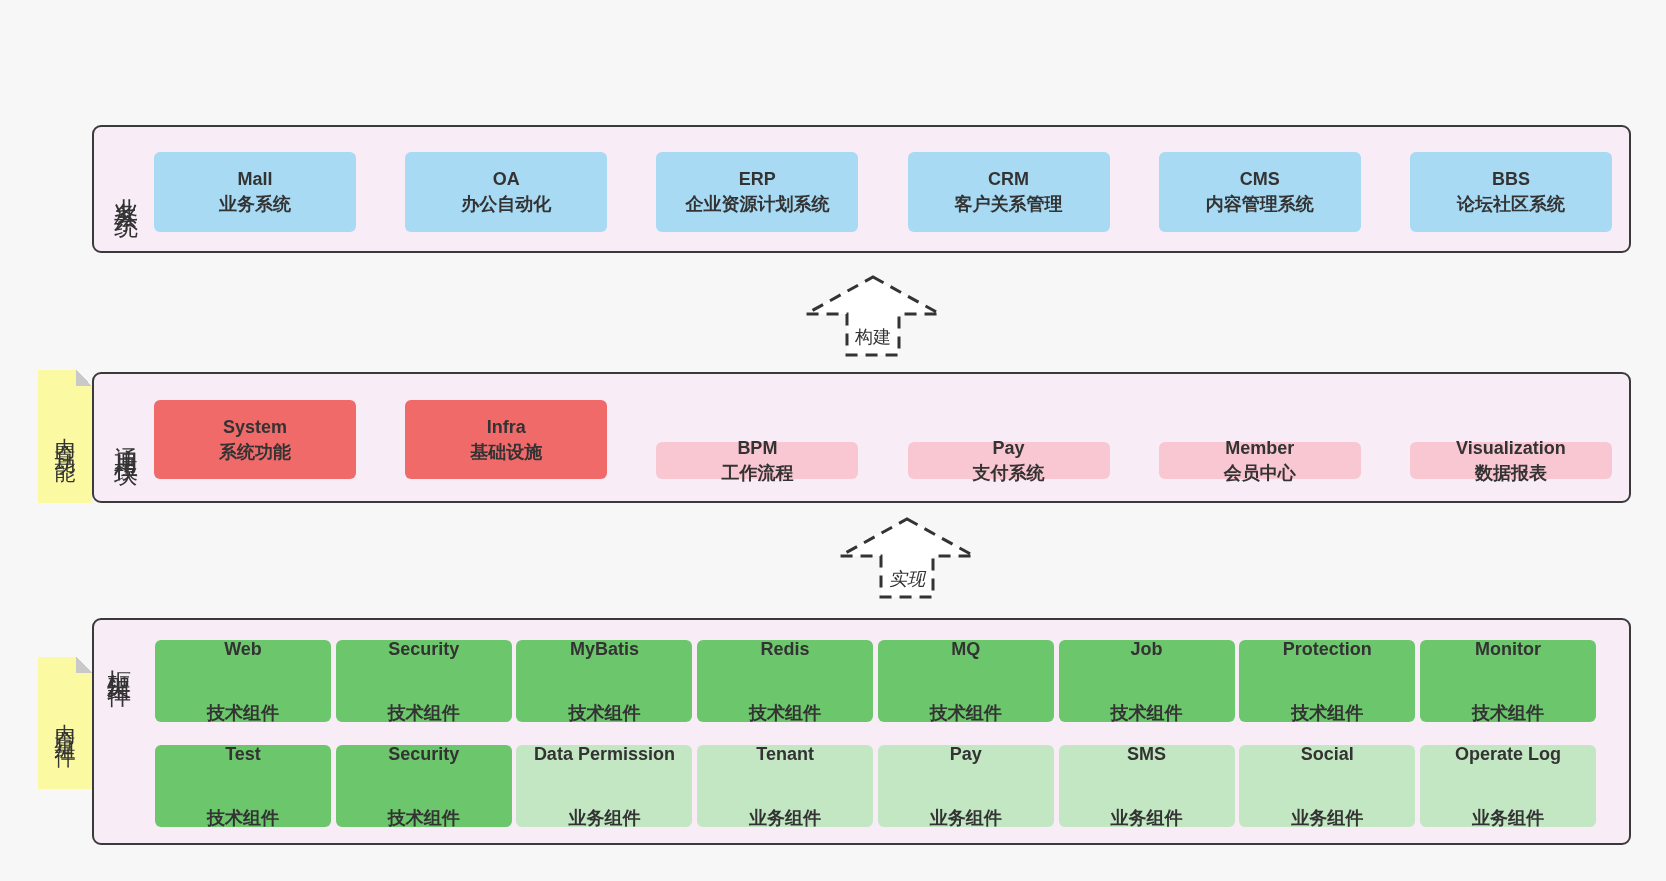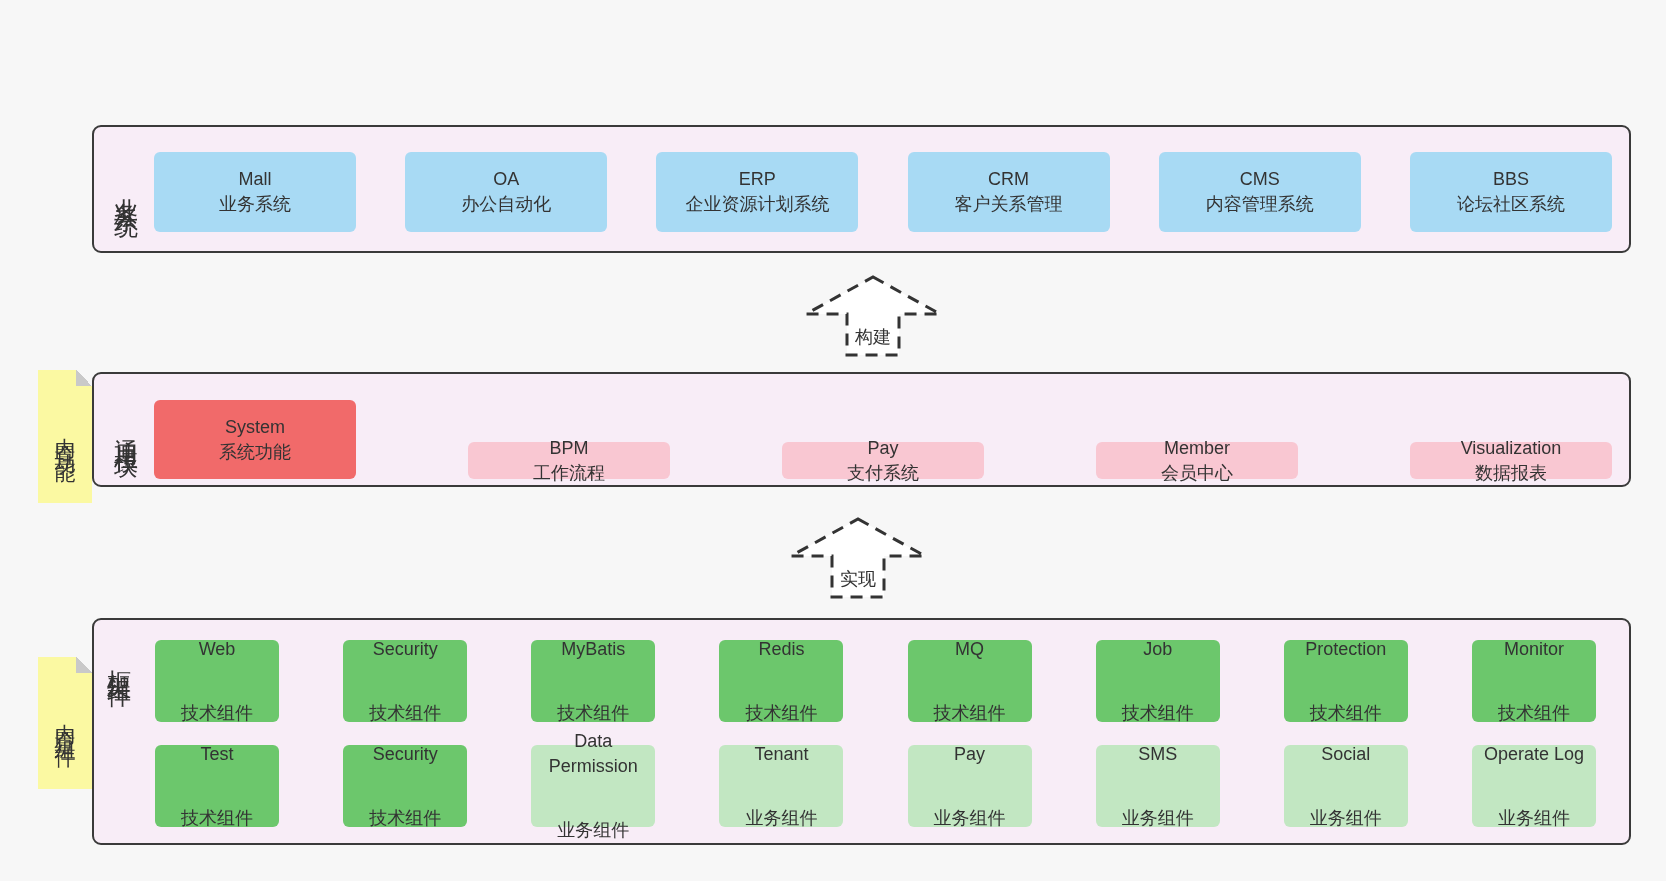--- a/index.html
+++ b/index.html
@@ -31,25 +31,25 @@
   
   .panel{position:absolute;left:92px;width:1539px;background:var(--panel-fill);
     border:2px solid var(--panel-border);border-radius:9px;z-index:2;}
   .panel-label{position:absolute;writing-mode:vertical-rl;text-orientation:upright;
     font-size:24px;letter-spacing:5px;white-space:nowrap;color:var(--text);}
   .panel-label.centered{top:50%;transform:translateY(-50%);}
 
   .box-row{position:absolute;display:flex;justify-content:space-between;}
   .box{border-radius:6px;display:flex;flex-direction:column;align-items:center;
     justify-content:center;text-align:center;font-size:18px;line-height:25px;
-    color:var(--text);padding:0 9px;}
+    color:var(--text);padding:0 9px;font-weight:bold;}
   .box .box-name{display:block;}
   .box .box-sub{display:block;}
   .w202{width:202px;}
-  .w148{width:124px;gap:39px;}
+  .w148{width:176px;gap:39px;}
   .blue{background:var(--blue);}
   .red{background:var(--red);}
   .pink{background:var(--pink);margin-top:42px;}
   .green{background:var(--green);}
   .light-green{background:var(--light-green);}
 
   
   .arrow{position:absolute;width:140px;height:84px;z-index:2;}
   .arrow svg{display:block;width:100%;height:100%;}
   .arrow-label{position:absolute;left:50%;bottom:8px;transform:translateX(-50%);
@@ -100,47 +100,51 @@
     </div>
   </section>
 
   <div class="arrow" style="left:803px;top:274px;">
     <svg viewBox="0 0 140 84">
       <polygon points="70,3 137,40 96,40 96,81 44,81 44,40 3,40" fill="#ffffff" stroke="#333333" stroke-width="3" stroke-dasharray="12 8"></polygon>
     </svg>
     <span class="arrow-label">构建</span>
   </div>
 
-  <section class="panel" style="top:372px;height:115px;">
+  <section class="panel" style="top:372px;height:131px;">
     <div class="panel-label centered" style="left:16px;">通用模块</div>
     <div class="box-row" style="left:60px;right:17px;top:26px;height:79px;">
       <div class="box w202 red">
         <span class="box-name">System</span>
         <span class="box-sub">系统功能</span>
       </div>
+      <div class="box w202 red">
+        <span class="box-name">Infra</span>
+        <span class="box-sub">基础设施</span>
+      </div>
       <div class="box w202 pink">
         <span class="box-name">BPM</span>
         <span class="box-sub">工作流程</span>
       </div>
       <div class="box w202 pink">
         <span class="box-name">Pay</span>
         <span class="box-sub">支付系统</span>
       </div>
       <div class="box w202 pink">
         <span class="box-name">Member</span>
         <span class="box-sub">会员中心</span>
       </div>
       <div class="box w202 pink">
         <span class="box-name">Visualization</span>
         <span class="box-sub">数据报表</span>
       </div>
     </div>
   </section>
 
-  <div class="arrow" style="left:788px;top:516px;">
+  <div class="arrow" style="left:837px;top:516px;font-style:italic;">
     <svg viewBox="0 0 140 84">
       <polygon points="70,3 137,40 96,40 96,81 44,81 44,40 3,40" fill="#ffffff" stroke="#333333" stroke-width="3" stroke-dasharray="12 8"></polygon>
     </svg>
     <span class="arrow-label">实现</span>
   </div>
 
   <section class="panel" style="top:618px;height:227px;">
     <div class="panel-label" style="left:9px;top:30px;">框架组件</div>
     <div class="box-row" style="left:61px;right:33px;top:20px;height:82px;">
       <div class="box w148 green">

